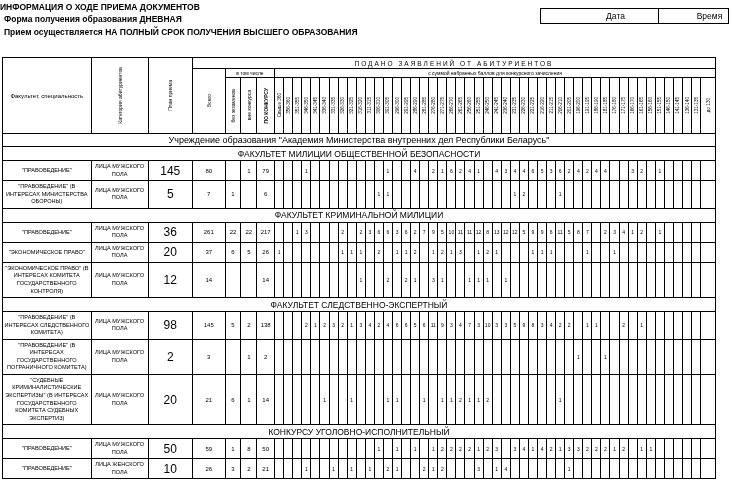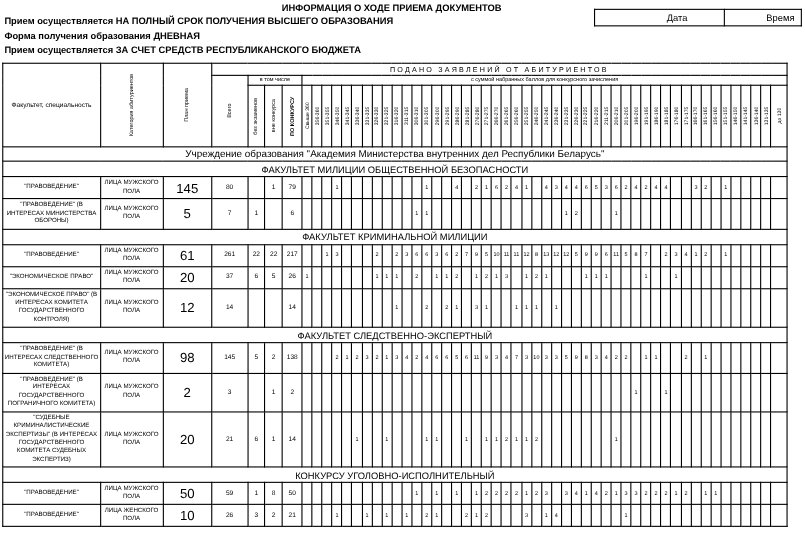--- a/index.html
+++ b/index.html
@@ -1,20 +1,20 @@
 <!DOCTYPE html>
 <html><head>
 <meta charset="utf-8">
 <style>
   * { box-sizing: border-box; margin: 0; padding: 0; }
   html,body { width: 732px; background:#fff; }
   body { position: relative; height: 494px; font-family: "Liberation Sans", sans-serif; color:#000; }
 
   
-  #page-title { position:absolute; top:2px; left:0; width:712px; text-align:center;
+  #page-title { position:absolute; top:2px; left:0; width:712px; 
     font-size:8.5px; font-weight:bold; }
   #info-lines { position:absolute; top:13px; left:4px; }
   #info-lines div { font-size:8.5px; font-weight:bold; line-height:1.55; }
   #datetime { position:absolute; top:8px; left:540px; width:188px;
     border-collapse:collapse; table-layout:fixed; }
   #datetime td, #datetime th { border:1.5px solid #000; text-align:center; }
   #datetime .dt-label { font-size:8.5px; font-weight:normal; height:15px;padding-left:32px; }
   #datetime .dt-date  { font-size:8.5px; font-weight:bold; height:28px; line-height:1.3; }
   #datetime .dt-time  { font-size:16px;  font-weight:bold; }
 
@@ -44,23 +44,22 @@
   .cell-tot  { font-size:6px; }
   .cell-sub  { font-size:6px; }
   .cell-score{ font-size:5px; padding:0; }
 </style>
 </head>
 <body>
 
 <div id="page-title">ИНФОРМАЦИЯ О ХОДЕ ПРИЕМА ДОКУМЕНТОВ</div>
 
 <div id="info-lines">
+  <div>Форма получения образования ДНЕВНАЯ</div>
   <div>Прием осуществляется НА ПОЛНЫЙ СРОК ПОЛУЧЕНИЯ ВЫСШЕГО ОБРАЗОВАНИЯ</div>
-  <div>Форма получения образования ДНЕВНАЯ</div>
-  <div>Прием осуществляется ЗА СЧЕТ СРЕДСТВ РЕСПУБЛИКАНСКОГО БЮДЖЕТА</div>
 </div>
 
 <table id="datetime">
   <colgroup>
       <col style="width:118px">
       <col style="width:70px">
     </colgroup>
   <tbody>
       <tr>
     <td class="dt-label">Дата</td>
@@ -422,21 +421,21 @@
           <td class="cell-score"></td>
           <td class="cell-score"></td>
           <td class="cell-score"></td>
         </tr>
         <tr class="section-row">
           <td colspan="55">ФАКУЛЬТЕТ КРИМИНАЛЬНОЙ МИЛИЦИИ</td>
         </tr>
         <tr>
           <td class="cell-spec">"ПРАВОВЕДЕНИЕ"</td>
           <td class="cell-cat">ЛИЦА МУЖСКОГО ПОЛА</td>
-          <td class="cell-plan">61</td>
+          <td class="cell-plan">36</td>
           <td class="cell-tot">261</td>
           <td class="cell-sub">22</td>
           <td class="cell-sub">22</td>
           <td class="cell-sub">217</td>
           <td class="cell-score"></td>
           <td class="cell-score"></td>
           <td class="cell-score">1</td>
           <td class="cell-score">3</td>
           <td class="cell-score"></td>
           <td class="cell-score"></td>

